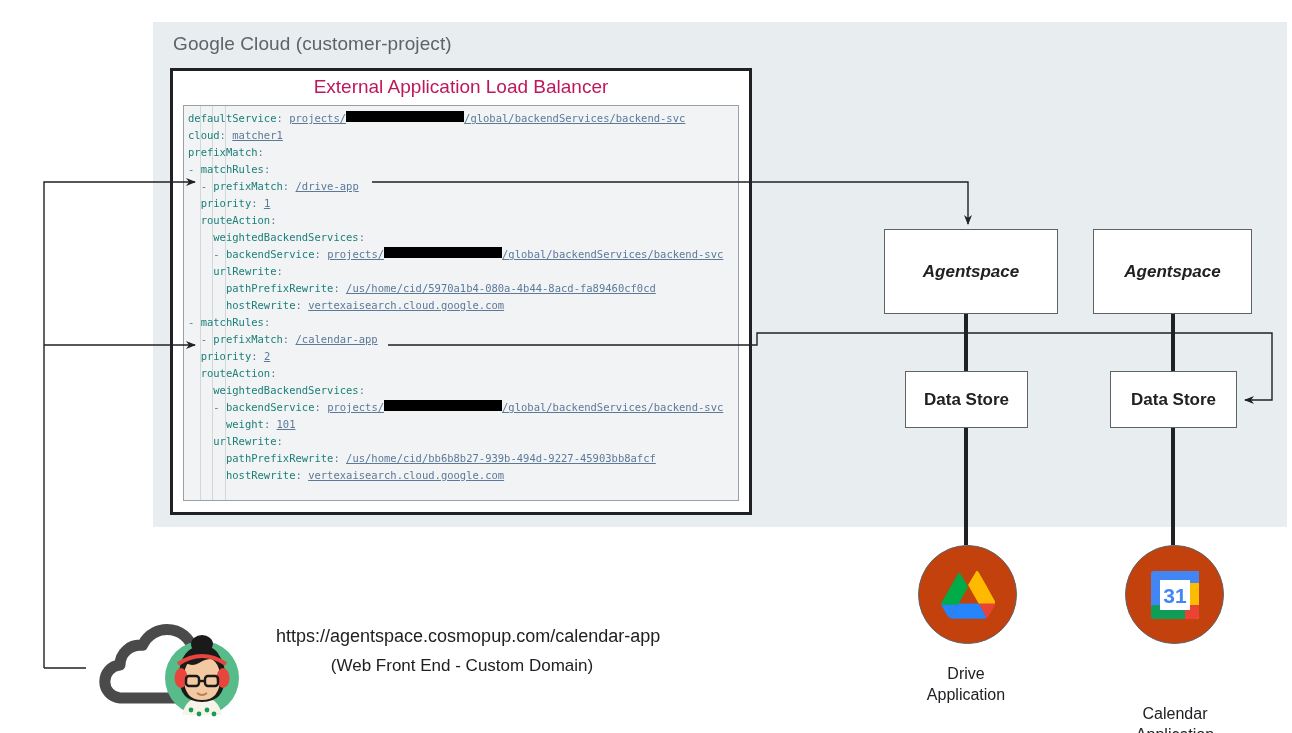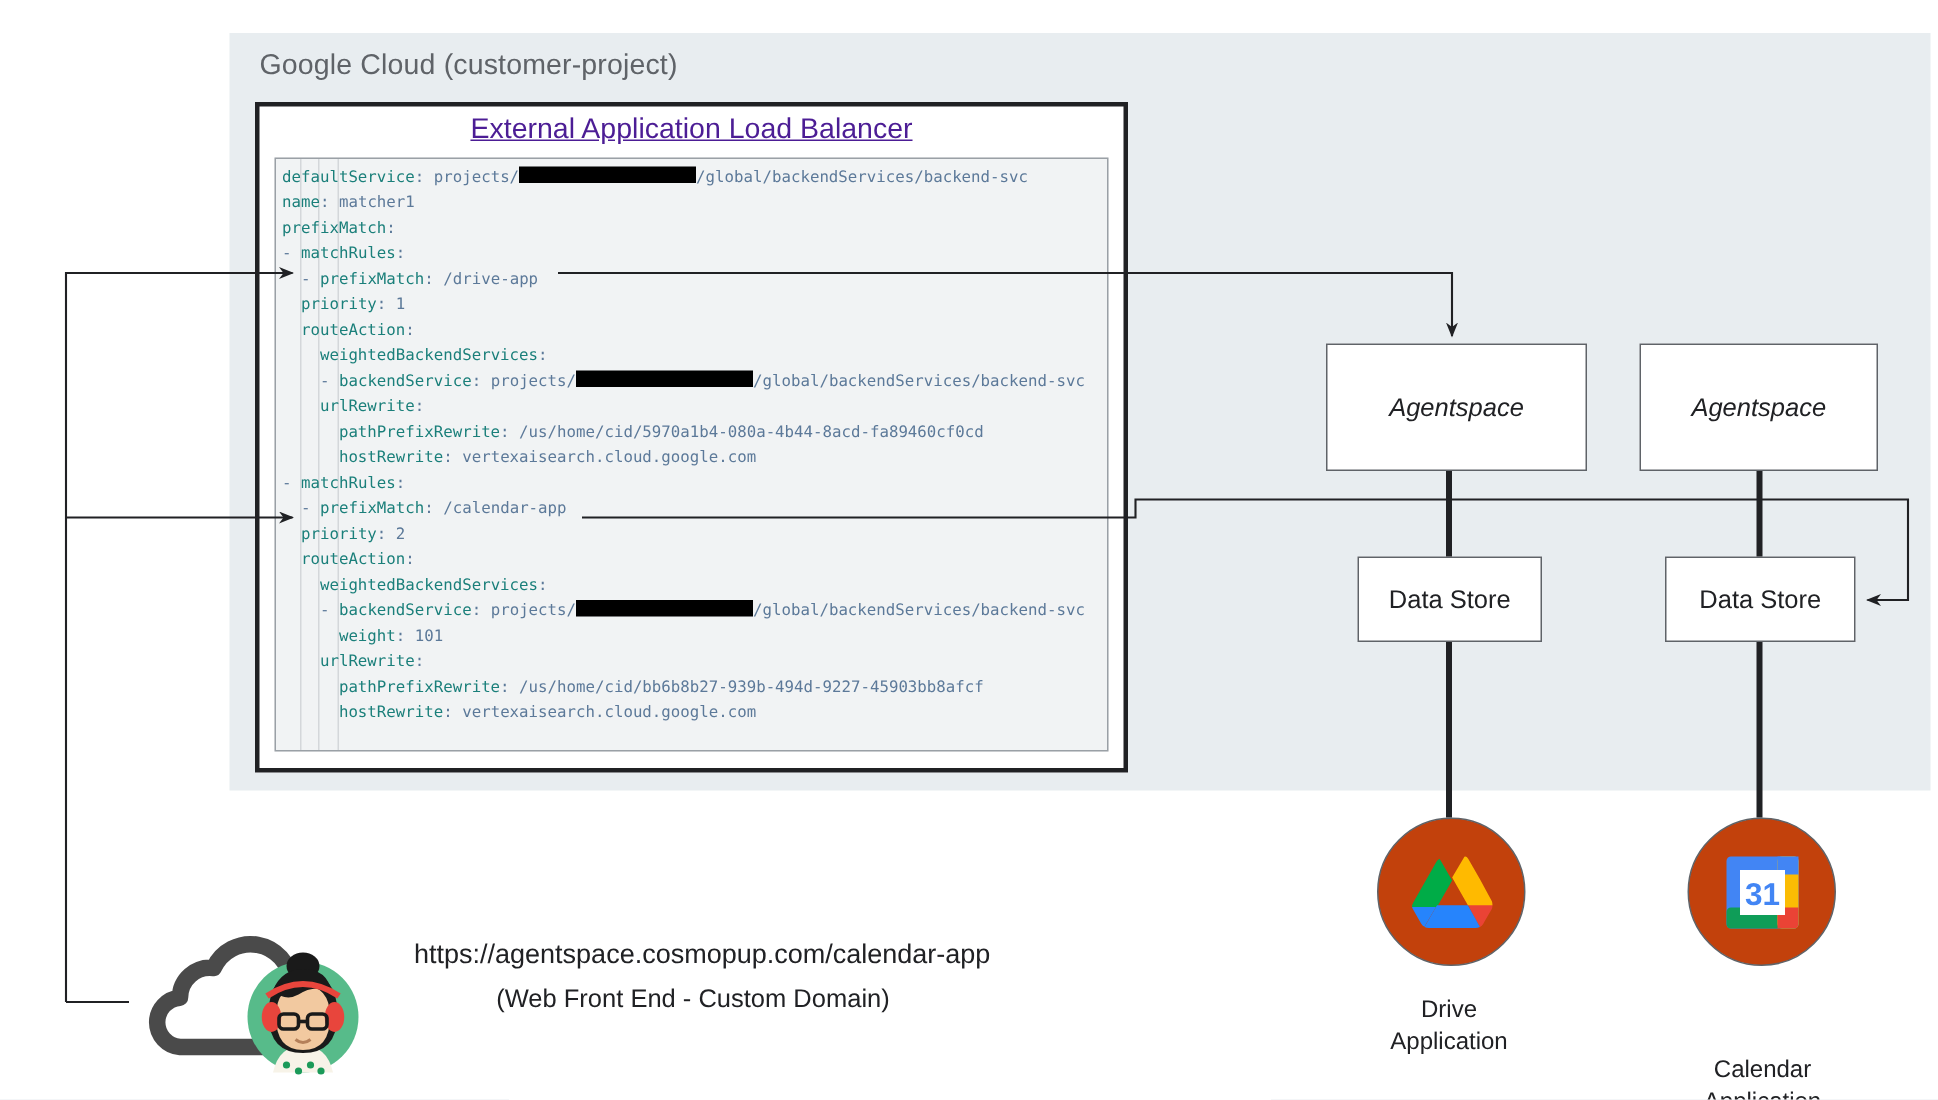--- a/index.html
+++ b/index.html
@@ -29,23 +29,22 @@
   
   .lb-box{
     position:absolute;
     left:170px;top:68px;width:582px;height:447px;
     background:#ffffff;
     border:3px solid #202124;
     box-sizing:border-box;
   }
   .lb-title{
     position:absolute;left:170px;top:76px;width:582px;
-    text-align:center;font-size:19px;color:#4c1d95;
+    text-align:center;font-size:19px;color:#be185d;
     white-space:nowrap;
-    text-decoration:underline;
   }
 
   
   .code-block{
     position:absolute;
     left:183px;top:105px;width:556px;height:396px;
     background:#f1f3f4;
     border:1px solid #9aa0a6;
     box-sizing:border-box;
     overflow:hidden;
@@ -54,21 +53,21 @@
     line-height:17px;
     padding:4px 0 0 4px;
   }
   .code-line{
     position:relative;
     height:17px;
     white-space:pre;
     color:#5c7999;
   }
   .k{color:#1a7f7a;}
-  .v{color:#5c7999;}
+  .v{color:#5c7999;text-decoration:underline;}
   .p{color:#5c7999;}
   .redact{
     display:inline-block;
     background:#000000;
     color:transparent;
     height:11px;
     vertical-align:-1px;
   }
   
   .guide{
@@ -78,20 +77,21 @@
 
   
   .node{
     position:absolute;
     background:#ffffff;
     border:1px solid #5f6368;
     box-sizing:border-box;
     display:flex;align-items:center;justify-content:center;
     font-size:17px;color:#202124;
     z-index:6;
+    font-weight:bold;
   }
   .node.italic{font-style:italic;}
 
   #agentspace-1{left:884px;top:229px;width:174px;height:85px;}
   #agentspace-2{left:1093px;top:229px;width:159px;height:85px;}
   #datastore-1{left:905px;top:371px;width:123px;height:57px;}
   #datastore-2{left:1110px;top:371px;width:127px;height:57px;}
 
   
   .app-circle{
@@ -134,21 +134,21 @@
   <div class="cloud-title">Google Cloud (customer-project)</div>
 
   <div class="lb-box"></div>
   <div class="lb-title">External Application Load Balancer</div>
 
   <div class="code-block" id="code-block">
       <div class="guide" style="left: 15.64px;"></div>
       <div class="guide" style="left: 28.28px;"></div>
       <div class="guide" style="left: 40.92px;"></div>
       <div class="code-line"><span class="k">defaultService</span><span class="p">:</span> <span class="v">projects/</span><span class="redact" style="width:118px">&nbsp;</span><span class="v">/global/backendServices/backend-svc</span></div>
-      <div class="code-line"><span class="k">name</span><span class="p">:</span> <span class="v">matcher1</span></div>
+      <div class="code-line"><span class="k">cloud</span><span class="p">:</span> <span class="v">matcher1</span></div>
       <div class="code-line"><span class="k">prefixMatch</span><span class="p">:</span></div>
       <div class="code-line"><span class="p">- </span><span class="k">matchRules</span><span class="p">:</span></div>
       <div class="code-line">  <span class="p">- </span><span class="k">prefixMatch</span><span class="p">:</span> <span class="v">/drive-app</span></div>
       <div class="code-line">  <span class="k">priority</span><span class="p">:</span> <span class="v">1</span></div>
       <div class="code-line">  <span class="k">routeAction</span><span class="p">:</span></div>
       <div class="code-line">    <span class="k">weightedBackendServices</span><span class="p">:</span></div>
       <div class="code-line">    <span class="p">- </span><span class="k">backendService</span><span class="p">:</span> <span class="v">projects/</span><span class="redact" style="width:118px">&nbsp;</span><span class="v">/global/backendServices/backend-svc</span></div>
       <div class="code-line">    <span class="k">urlRewrite</span><span class="p">:</span></div>
       <div class="code-line">      <span class="k">pathPrefixRewrite</span><span class="p">:</span> <span class="v">/us/home/cid/5970a1b4-080a-4b44-8acd-fa89460cf0cd</span></div>
       <div class="code-line">      <span class="k">hostRewrite</span><span class="p">:</span> <span class="v">vertexaisearch.cloud.google.com</span></div>

